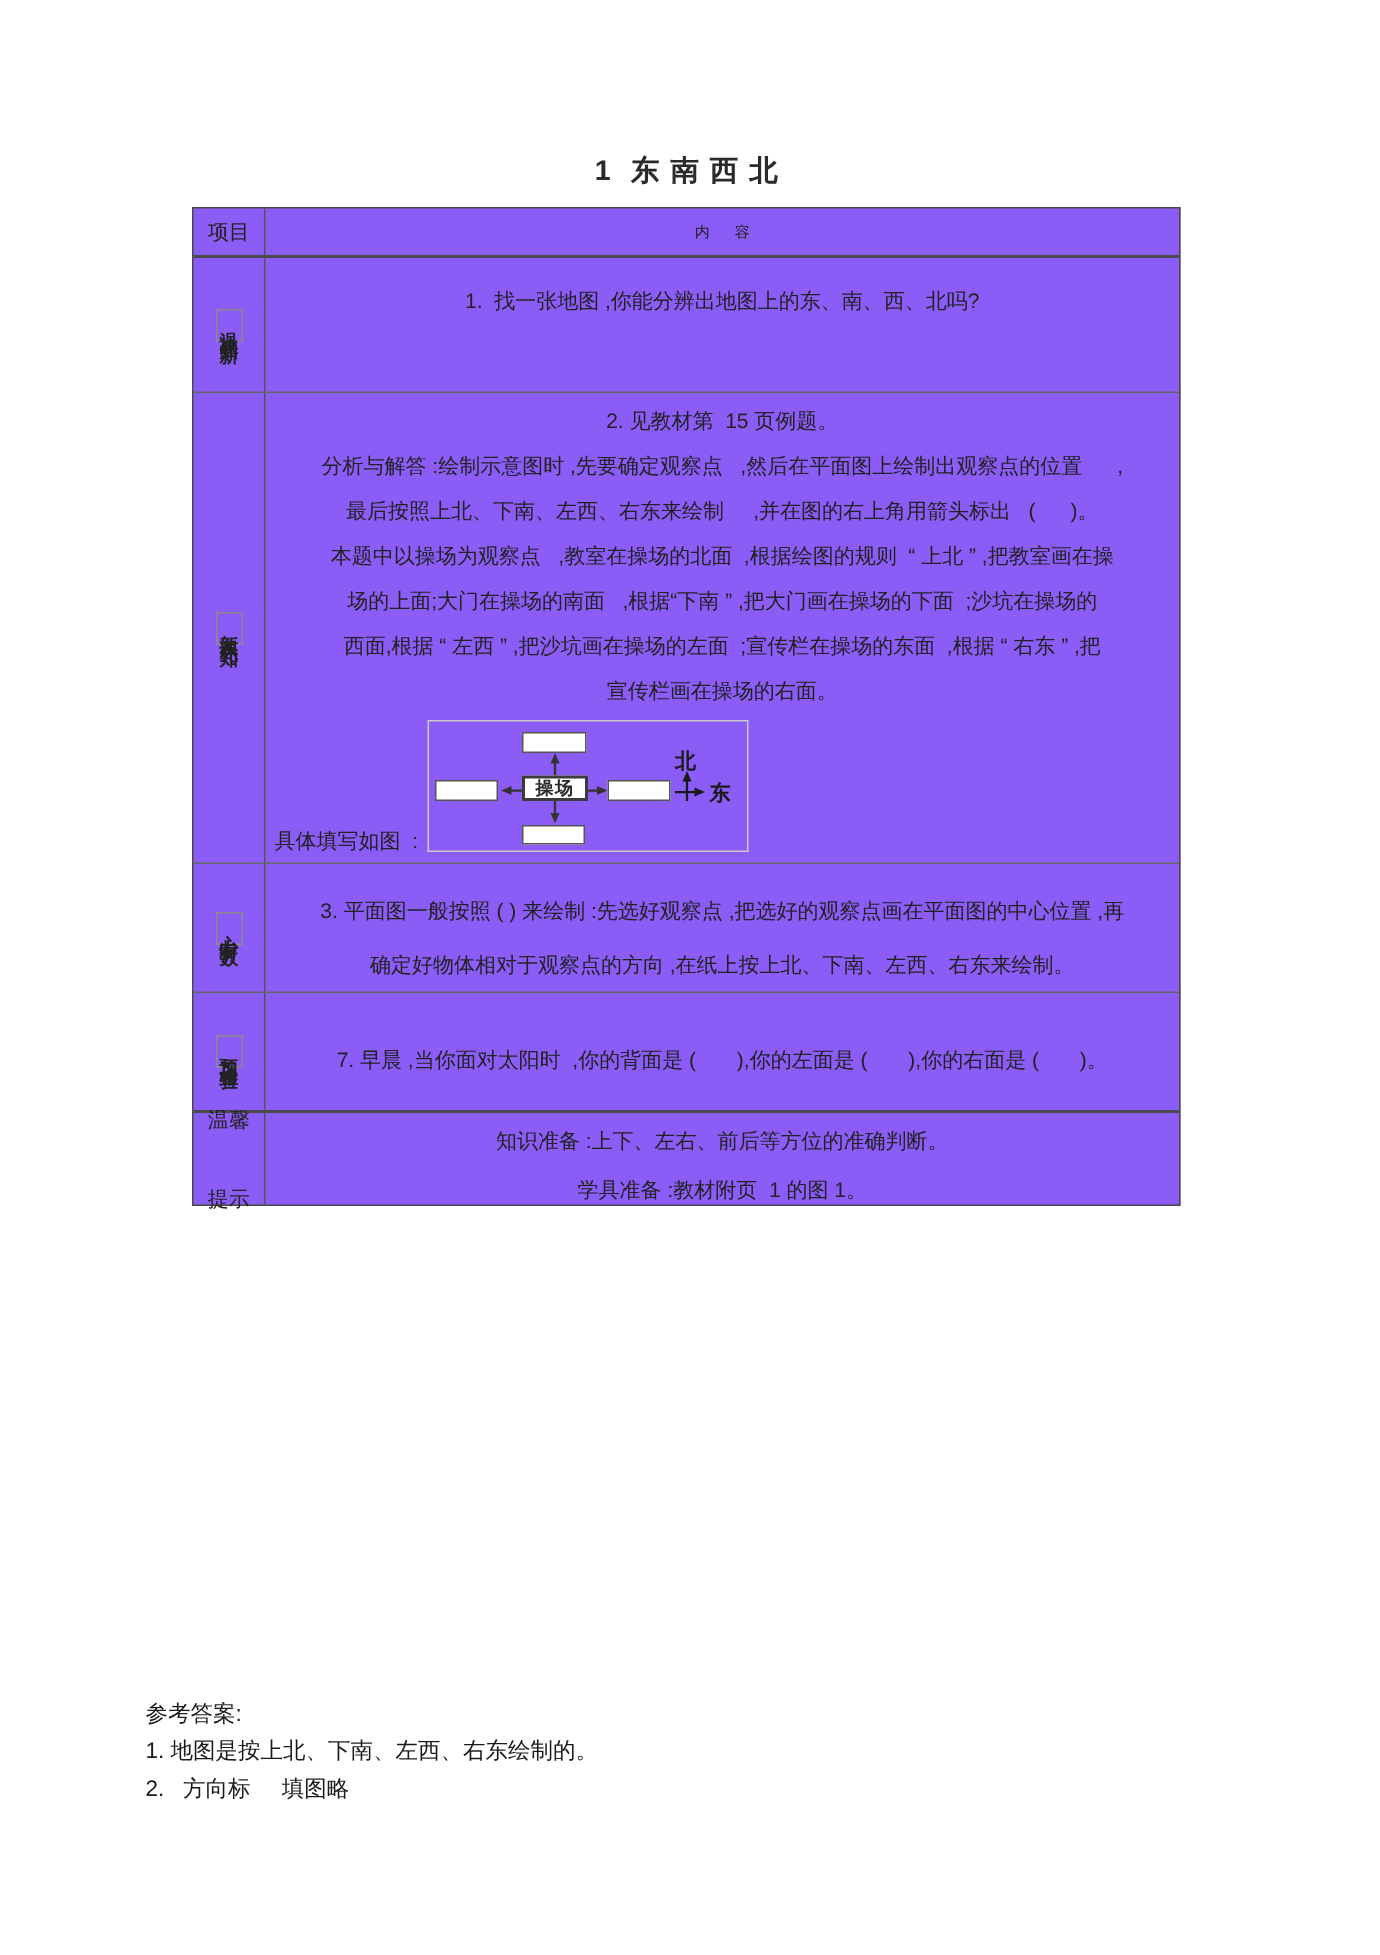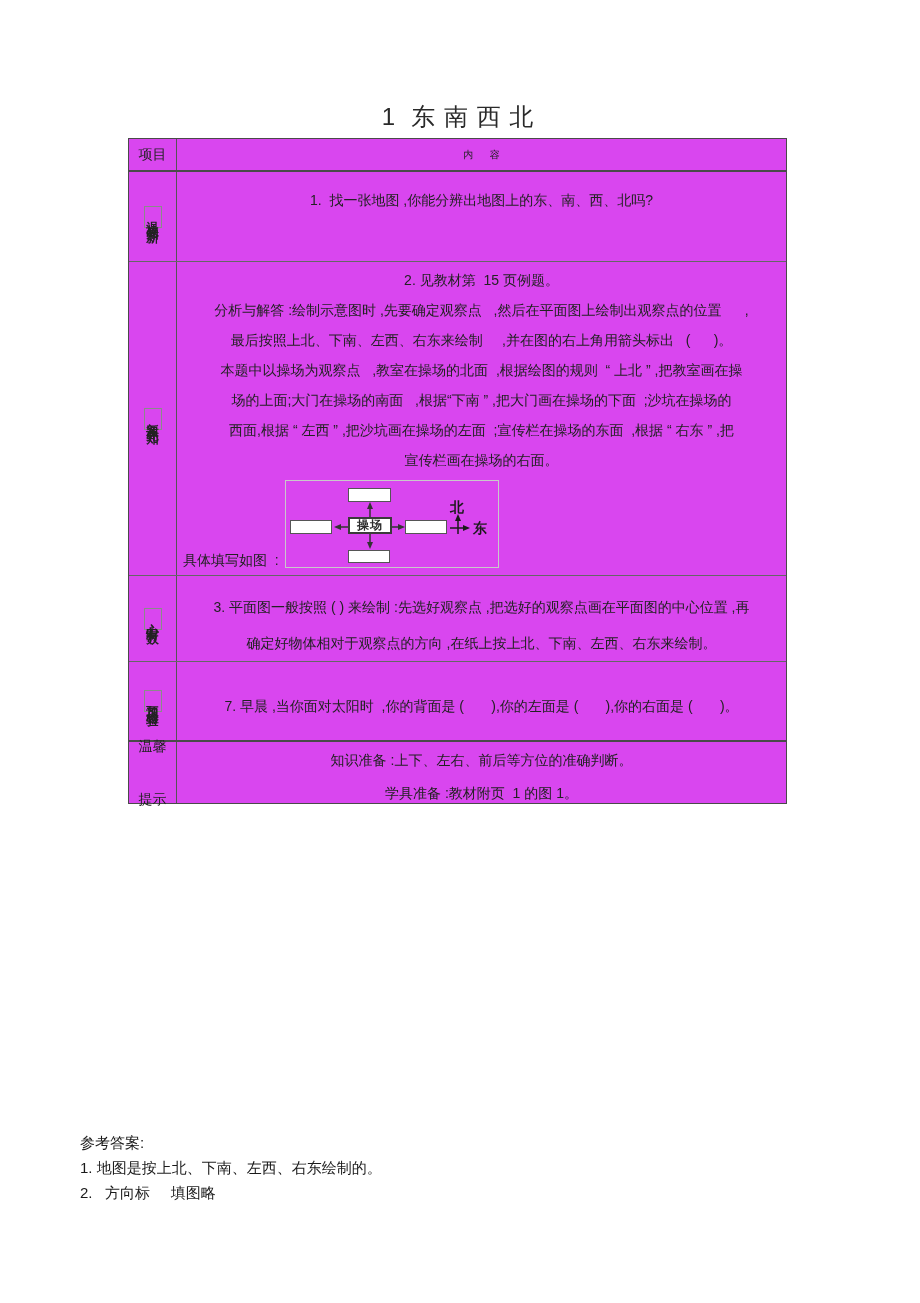--- a/index.html
+++ b/index.html
@@ -8,29 +8,29 @@
     background:#ffffff;
     font-family:"Liberation Sans","DejaVu Sans",sans-serif;
     color:#1e1e1e;
     position:relative;
     overflow:hidden;
   }
   .pre{white-space:pre-wrap;}
   
   .doc-title{
     position:absolute;left:128px;top:101px;width:660px;
-    text-align:center;font-size:24px;font-weight:400;color:#2a2a2a;
+    text-align:center;font-size:19px;font-weight:700;color:#2a2a2a;
     white-space:pre;letter-spacing:1px;
   }
   
   .doc-table{
     position:absolute;left:128px;top:138px;width:659px;
     border:1px solid #4a4a4a;
     box-sizing:border-box;
-    background:#d946ef;
+    background:#8b5cf6;
   }
   .trow{display:flex;box-sizing:border-box;}
   .trow + .trow{border-top:1px solid #666;}
   .trow.thick-top{border-top:2px solid #4a4a4a;}
   .label-cell{
     width:48px;flex:0 0 48px;border-right:1px solid #555;
     display:flex;align-items:center;justify-content:center;
     box-sizing:border-box;
   }
   .content-cell{
@@ -73,21 +73,21 @@
   .fig-box.center{
     border:2px solid #3b3b3b;
     display:flex;align-items:center;justify-content:center;
     font-size:12px;font-weight:700;color:#2b2b2b;letter-spacing:1px;
   }
   .fig-arrows{position:absolute;left:0;top:0;width:212px;height:86px;}
   .compass-label{
     position:absolute;font-size:14px;font-weight:700;color:#1a1a1a;line-height:14px;
   }
   
-  .answers{position:absolute;left:80px;top:1130px;font-size:15px;color:#1a1a1a;}
+  .answers{position:absolute;left:97px;top:1130px;font-size:15px;color:#1a1a1a;}
   .answers div{line-height:25px;}
 </style>
 </head>
 <body>
 
 <div class="doc-title">1  东 南 西 北</div>
 
 <div class="doc-table">
 
   <div class="trow hdr" style="height:31px">

